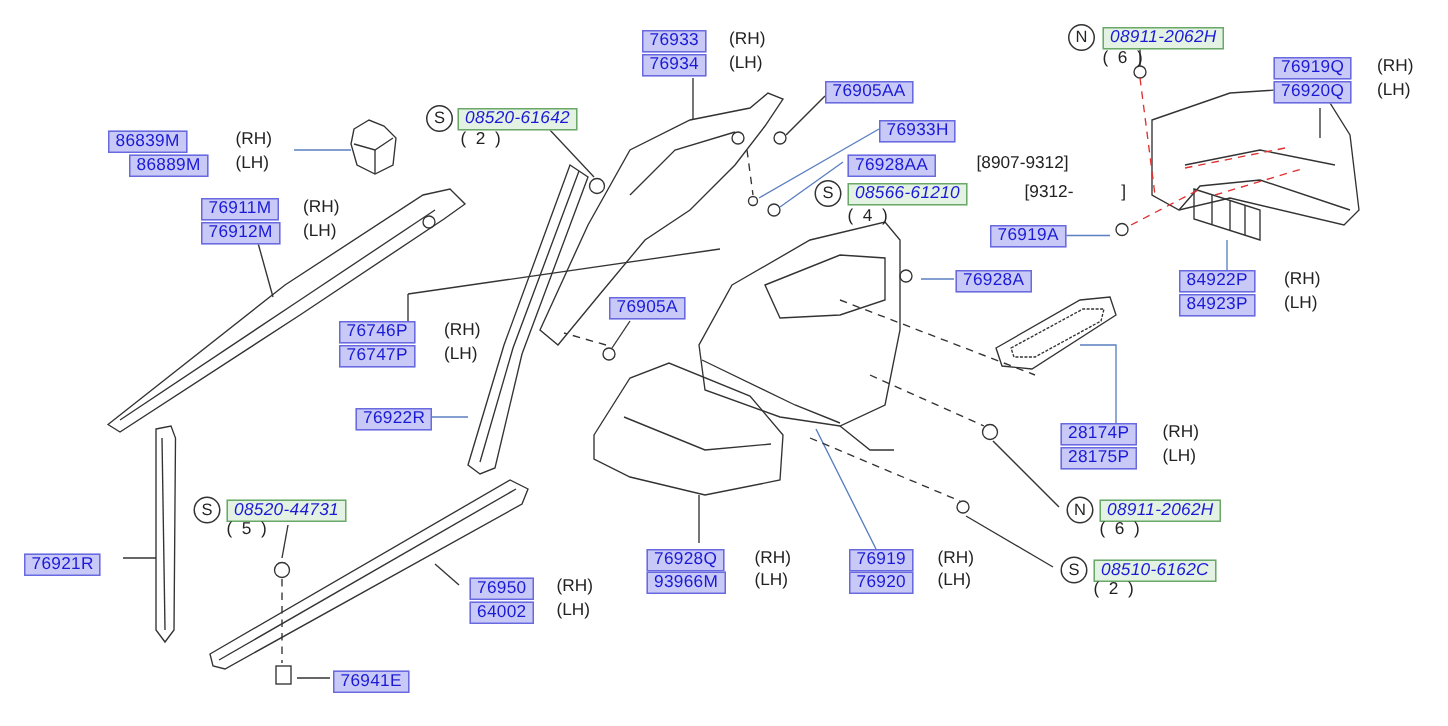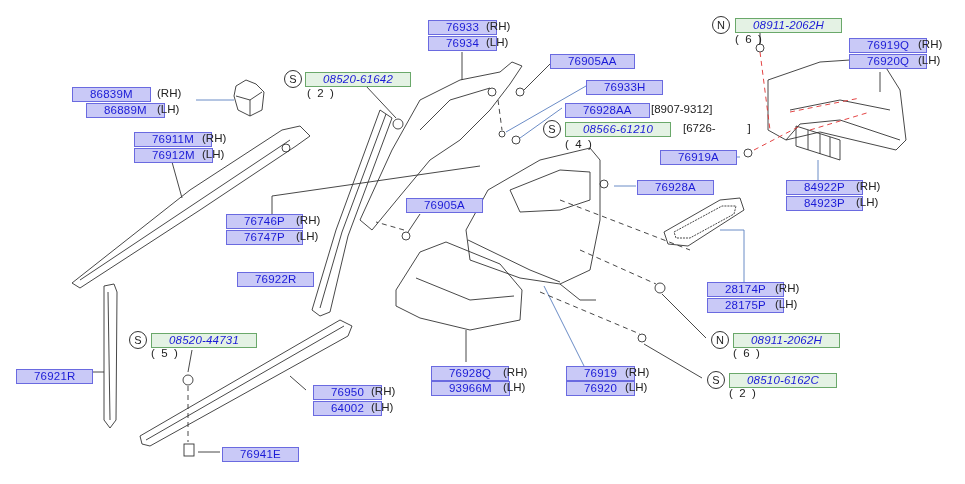--- a/index.html
+++ b/index.html
@@ -1,19 +1,19 @@
 <!DOCTYPE html>
 <html><head>
 <meta charset="utf-8">
 <style>
   html, body { margin:0; padding:0; background:#ffffff; }
   body { width:965px; height:484px; position:relative; overflow:hidden;
          font-family: "Liberation Sans", sans-serif; font-size:11.5px; color:#222; }
   #diagram { position:absolute; left:0; top:0; width:965px; height:484px; }
-  .pn { position:absolute; display:inline-block; line-height:13px; padding:0 17px;
+  .pn { position:absolute; display:inline-block; line-height:13px; padding:0 4px;
         background:#c9c9f7; color:#1a1ad6; border:1px solid #6a6ae0; cursor:pointer;
         white-space:nowrap; letter-spacing:0.2px;text-align:right; }
   .pn.std { background:#e4f2e4; border-color:#6aa86a; color:#1a1ad6;font-style:italic; }
   .side { position:absolute; line-height:13px; color:#222; white-space:nowrap; }
   .qty { position:absolute; line-height:13px; color:#222; white-space:pre; }
   .date { position:absolute; line-height:13px; color:#222; white-space:pre; }
   .mark { position:absolute; width:16px; height:16px; border:1px solid #333; border-radius:50%;
           text-align:center; line-height:16px; font-size:11px; color:#222; background:#fff; }
 </style>
 </head>
@@ -165,21 +165,21 @@
   <span class="pn" style="left:550px;top:54px">76905AA</span>
 
   <span class="pn" style="left:586px;top:80px">76933H</span>
 
   <span class="pn" style="left:565px;top:103px">76928AA</span>
   <span class="date" style="left:651px;top:103px">[8907-9312]</span>
 
   <span class="mark" style="left:543px;top:120px">S</span>
   <span class="pn std" style="left:565px;top:122px">08566-61210</span>
   <span class="qty" style="left:565px;top:138px">(  4  )</span>
-  <span class="date" style="left:683px;top:122px">[6726-          ]</span>
+  <span class="date" style="left:683px;top:122px">[9312-          ]</span>
 
   <span class="mark" style="left:712px;top:16px">N</span>
   <span class="pn std" style="left:735px;top:18px">08911-2062H</span>
   <span class="qty" style="left:735px;top:33px">(  6  )</span>
 
   <span class="pn" style="left:849px;top:38px">76919Q</span>
   <span class="pn" style="left:849px;top:54px">76920Q</span>
   <span class="side" style="left:918px;top:38px">(RH)</span>
   <span class="side" style="left:918px;top:54px">(LH)</span>
 

